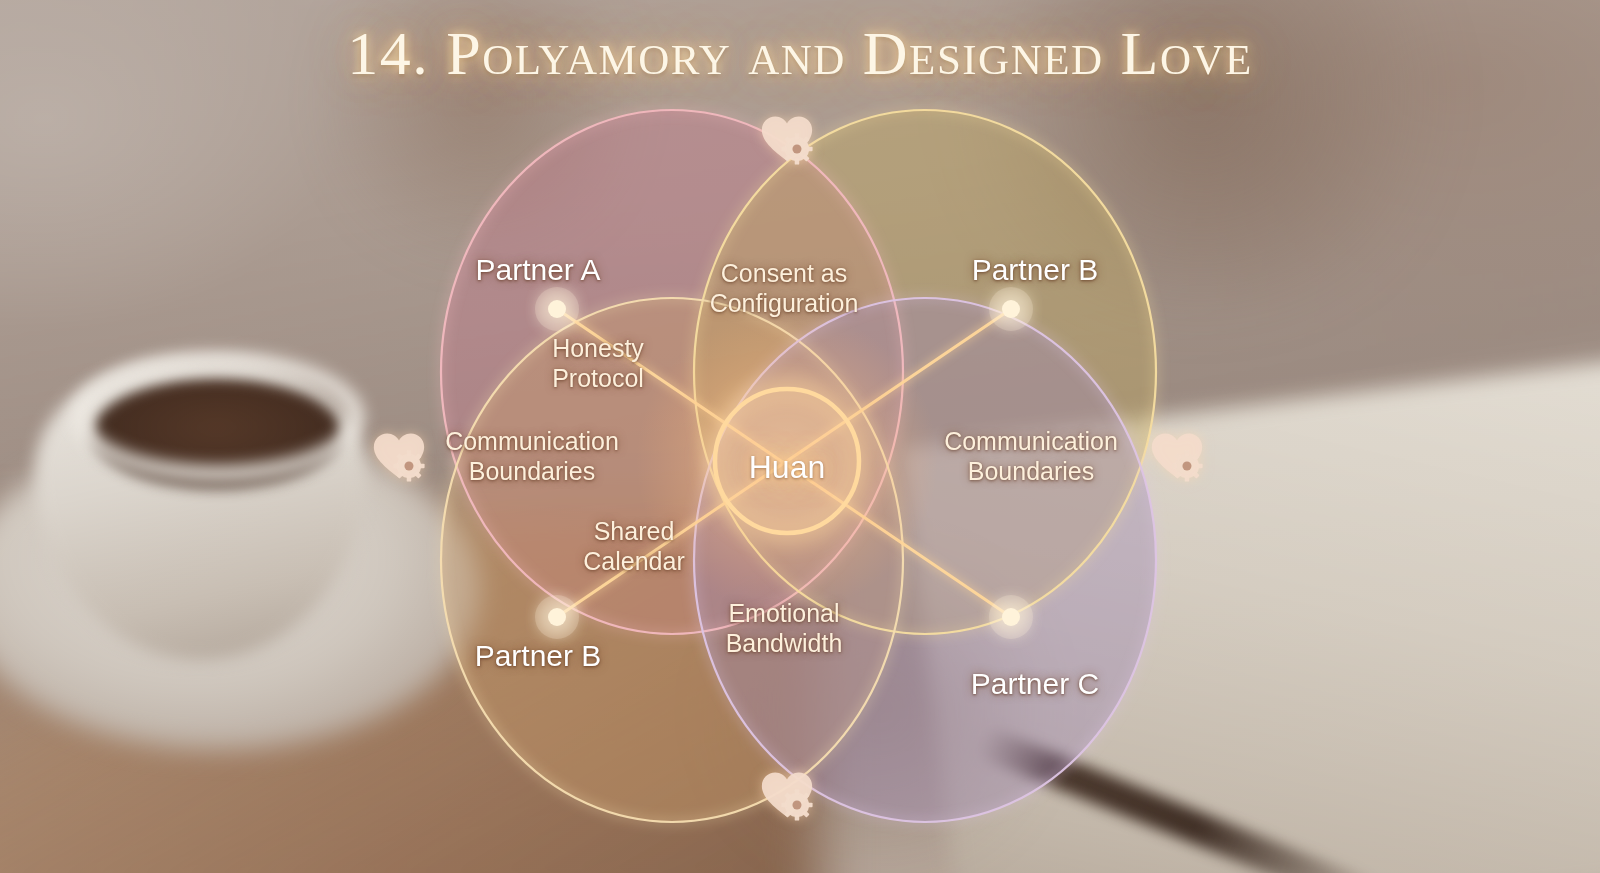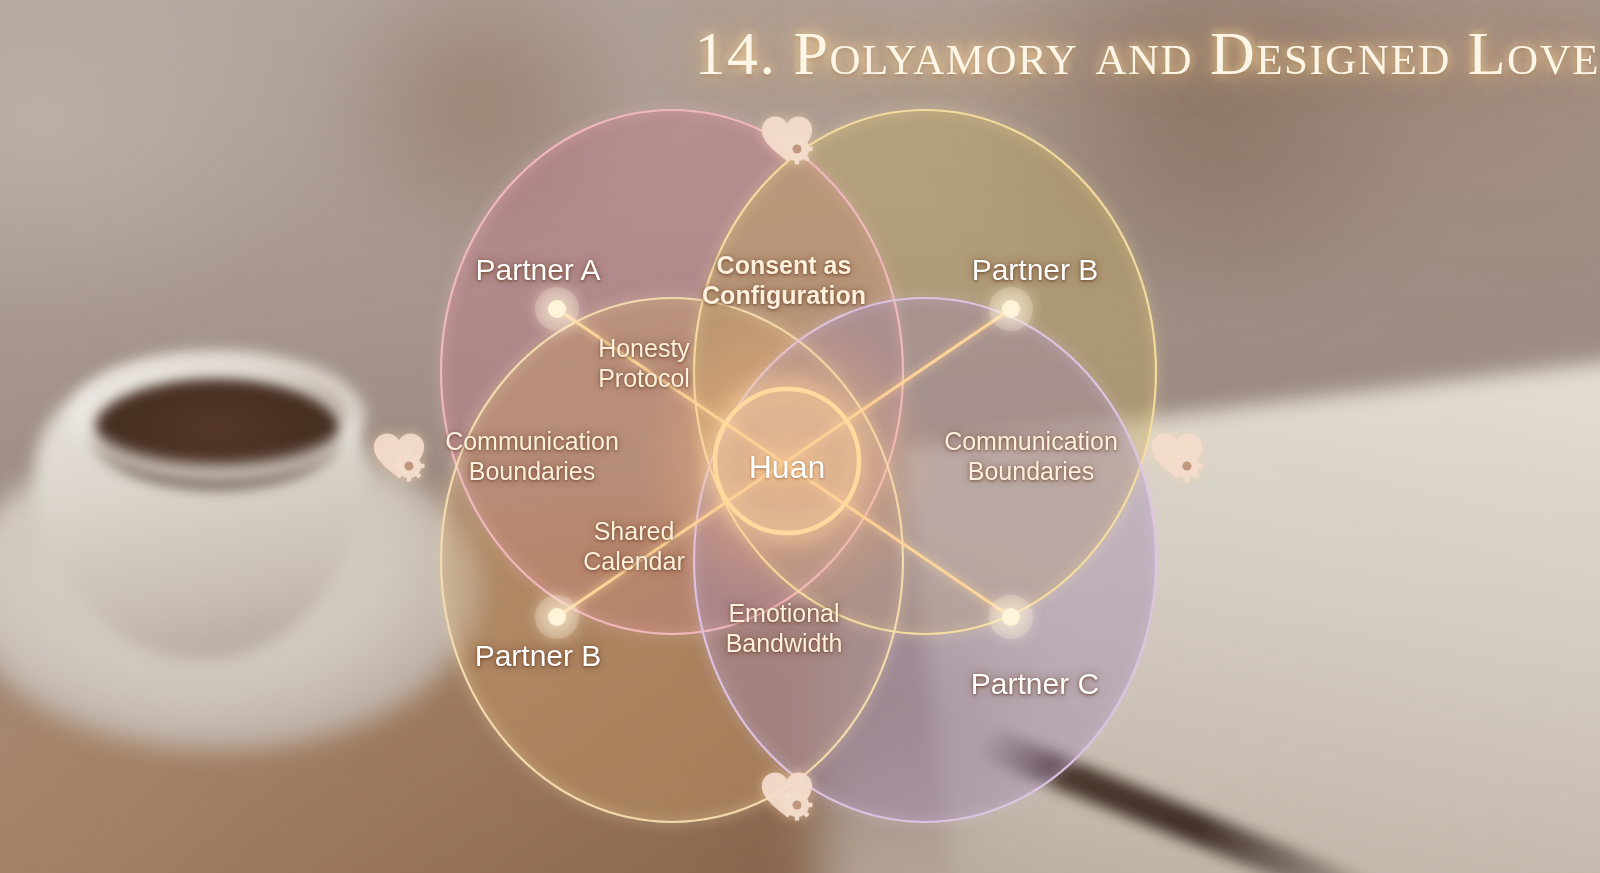--- a/index.html
+++ b/index.html
@@ -133,21 +133,21 @@
     position: absolute;
     inset: 0;
     background: linear-gradient(180deg, rgba(188,176,166,0.22) 0%, rgba(170,156,146,0.10) 45%, rgba(150,134,122,0.20) 100%);
   }
 
   
   .title {
     position: absolute;
     left: 0; right: 0;
     top: 18px;
-    text-align: right;
+    text-align: center;
     font-family: "Liberation Serif", "DejaVu Serif", serif;
     font-size: 62px;
     font-variant: small-caps;
     letter-spacing: 1.5px;
     color: #fdf6e6;
     text-shadow:
       0 0 10px rgba(255,226,170,0.95),
       0 0 26px rgba(255,198,130,0.75),
       0 0 54px rgba(255,170,95,0.45),
       0 2px 4px rgba(70,40,20,0.5);
@@ -293,23 +293,23 @@
           <circle cx="1011" cy="617" r="9" fill="#fff3da" filter="url(#strongGlow)"></circle>
         </g>
       </g>
   </svg>
 
   <div class="labels" id="label-layer">
       <div class="lab partner" style="left: 538px; top: 270px;">Partner A</div>
       <div class="lab partner" style="left: 1035px; top: 270px;">Partner B</div>
       <div class="lab partner" style="left: 538px; top: 656px;">Partner B</div>
       <div class="lab partner" style="left: 1035px; top: 656px; margin-top: 28px;">Partner C</div>
-      <div class="lab overlap" style="left: 784px; top: 280px; font-weight: bold;">Consent as
+      <div class="lab overlap" style="left: 784px; top: 288px;">Consent as
 Configuration</div>
-      <div class="lab overlap" style="left: 644px; top: 363px;">Honesty
+      <div class="lab overlap" style="left: 598px; top: 363px;">Honesty
 Protocol</div>
       <div class="lab overlap" style="left: 532px; top: 456px;">Communication
 Boundaries</div>
       <div class="lab overlap" style="left: 1031px; top: 456px;">Communication
 Boundaries</div>
       <div class="lab overlap" style="left: 634px; top: 546px;">Shared
 Calendar</div>
       <div class="lab overlap" style="left: 784px; top: 628px;">Emotional
 Bandwidth</div>
       <div class="lab center" style="left: 787px; top: 461px; margin-top: 7px;">Huan</div>

